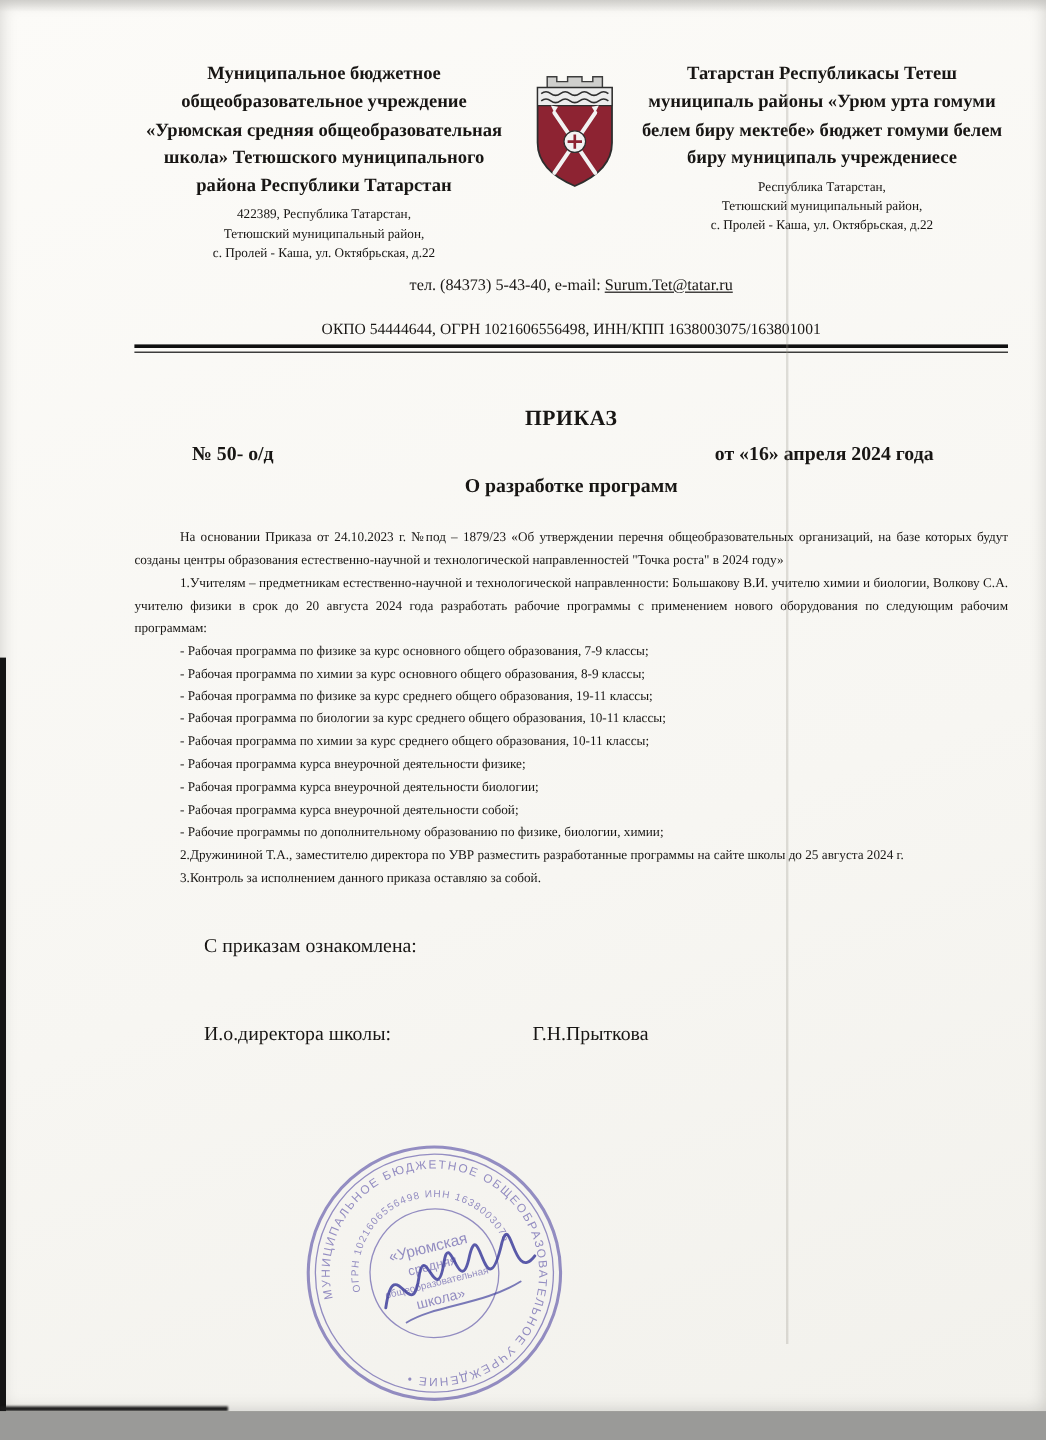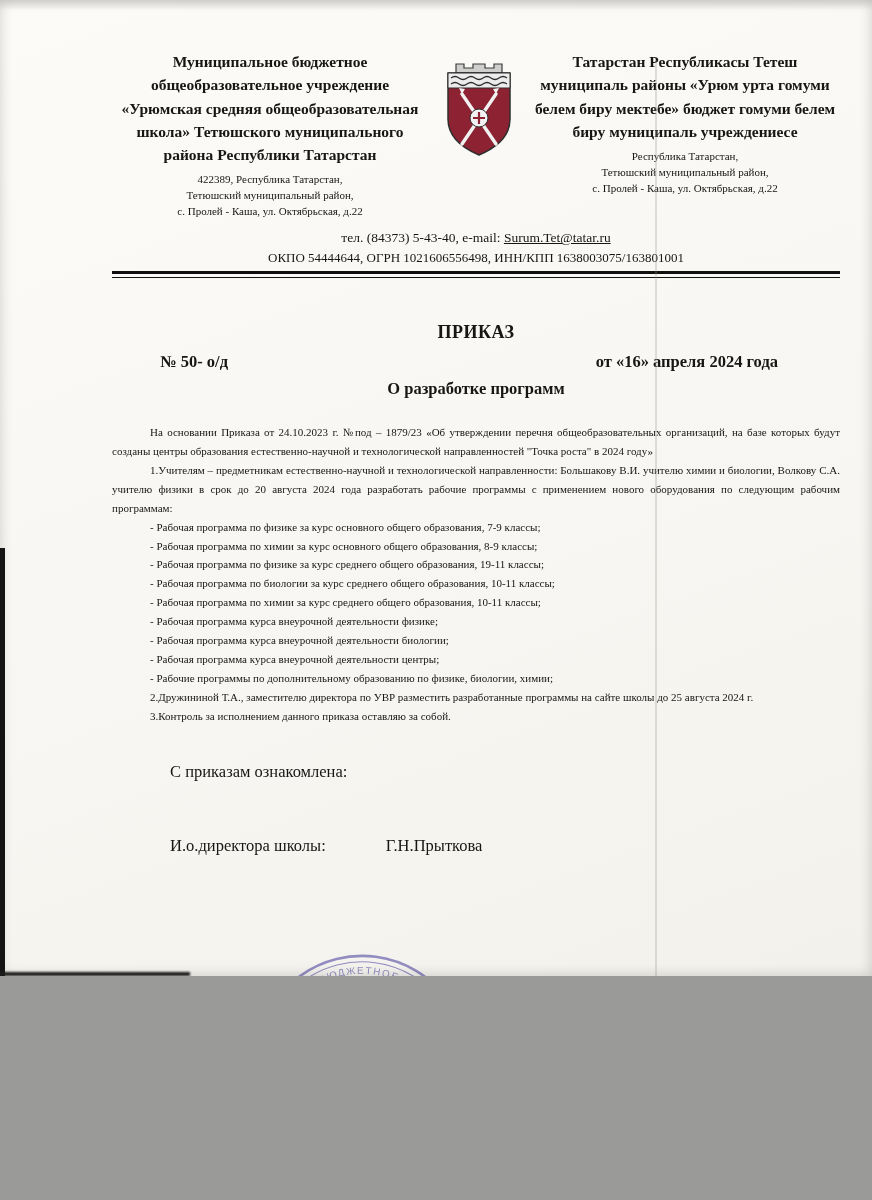--- a/index.html
+++ b/index.html
@@ -1,46 +1,46 @@
 <!DOCTYPE html>
 <html><head>
 <meta charset="utf-8">
 <style>
   html,body{margin:0;padding:0;background:#9a9a98;}
   .page{
     position:relative;
-    width:872px;height:976px;
+    width:872px;height:1176px;
     margin:0 auto;
     background:linear-gradient(160deg,#fcfbf8 0%,#f7f6f2 60%,#f2f1ec 100%);
     font-family:"Liberation Serif","DejaVu Serif",serif;
     color:#181614;
     overflow:hidden;
     box-shadow:inset 0 0 14px rgba(0,0,0,.18);
     text-decoration:underline;
   }
   .content{position:absolute;left:112px;top:50px;width:728px;}
   
   .letterhead{display:grid;grid-template-columns:316px 86px 1fr;column-gap:8px;}
   .org{font-weight:bold;font-size:15.5px;line-height:1.5;text-align:center;}
   .addr{font-size:11px;line-height:1.45;text-align:center;margin-top:6px;}
   .emblem-wrap{display:flex;justify-content:center;align-items:flex-start;padding-top:6px;}
   .contact{ text-align:center;font-size:13.5px;margin-top:10px;}
   .contact .u{text-decoration:underline;text-align:center;}
-  .registry{text-align:center;font-size:13px;margin-top:4px;}
+  .registry{text-align:center;font-size:13px;margin-top:20px;}
   .sep{margin-top:5px;border-top:3px solid #101010;border-bottom:1.3px solid #101010;height:3px;}
   
   .order-title{text-align:center;font-weight:bold;font-size:18px;margin-top:44px;letter-spacing:.5px;}
   .num-row{display:flex;justify-content:space-between;font-weight:bold;font-size:16.5px;margin-top:9px;padding-left:48px;padding-right:62px;}
   .subject{text-align:center;font-weight:bold;font-size:16.5px;margin-top:7px;}
   
   .body-text{margin-top:24px;font-size:11px;line-height:1.72;}
   .body-text p{margin:0;text-indent:38px;}
   .body-text p.j{text-align:justify;}
   .ack{margin-top:36px;text-indent:58px;font-size:16.5px;}
-  .sig-row{display:flex;margin-top:54px;font-size:16.5px;padding-left:58px;gap:60px;}
+  .sig-row{display:flex;margin-top:54px;font-size:16.5px;padding-left:58px;gap:118px;}
   
   .stamp{
     position:absolute;left:243px;top:942px;width:238px;height:238px;
     color:#5a50b0;opacity:.62;mix-blend-mode:multiply;
     transform:rotate(-14deg);pointer-events:none;
   }
   .stamp text{fill:currentColor;font-family:"Liberation Sans","DejaVu Sans",sans-serif;}
   .handsig{position:absolute;left:305px;top:1005px;width:160px;height:115px;
     color:#40409d;opacity:.85;transform:rotate(-6deg);pointer-events:none;}
   
@@ -118,21 +118,21 @@
     <div class="body-text">
       <p class="j">На основании Приказа от 24.10.2023 г. №под – 1879/23 «Об утверждении перечня общеобразовательных организаций, на базе которых будут созданы центры образования естественно-научной и технологической направленностей "Точка роста" в 2024 году»</p>
       <p class="j">1.Учителям – предметникам естественно-научной и технологической направленности: Большакову В.И. учителю химии и биологии, Волкову С.А. учителю физики в срок до 20 августа 2024 года  разработать рабочие программы с применением нового оборудования по следующим рабочим программам:</p>
       <p>- Рабочая программа по физике за курс основного общего образования, 7-9 классы;</p>
       <p>- Рабочая программа по химии за курс основного общего образования, 8-9 классы;</p>
       <p>- Рабочая программа по физике за курс среднего общего образования, 19-11 классы;</p>
       <p>- Рабочая программа по биологии за курс среднего общего образования, 10-11 классы;</p>
       <p>- Рабочая программа по химии за курс среднего общего образования, 10-11 классы;</p>
       <p>- Рабочая программа курса внеурочной деятельности физике;</p>
       <p>- Рабочая программа курса внеурочной деятельности биологии;</p>
-      <p>- Рабочая программа курса внеурочной деятельности центры;</p>
+      <p>- Рабочая программа курса внеурочной деятельности собой;</p>
       <p>- Рабочие программы  по дополнительному образованию по физике, биологии, химии;</p>
       <p class="j">2.Дружининой Т.А., заместителю директора по УВР разместить разработанные программы на сайте школы до 25 августа 2024 г.</p>
       <p>3.Контроль за исполнением данного приказа оставляю за собой.</p>
     </div>
 
     <div class="ack">С приказам ознакомлена:</div>
 
     <div class="sig-row">
       <span>И.о.директора школы:</span>
       <span>Г.Н.Прыткова</span>

